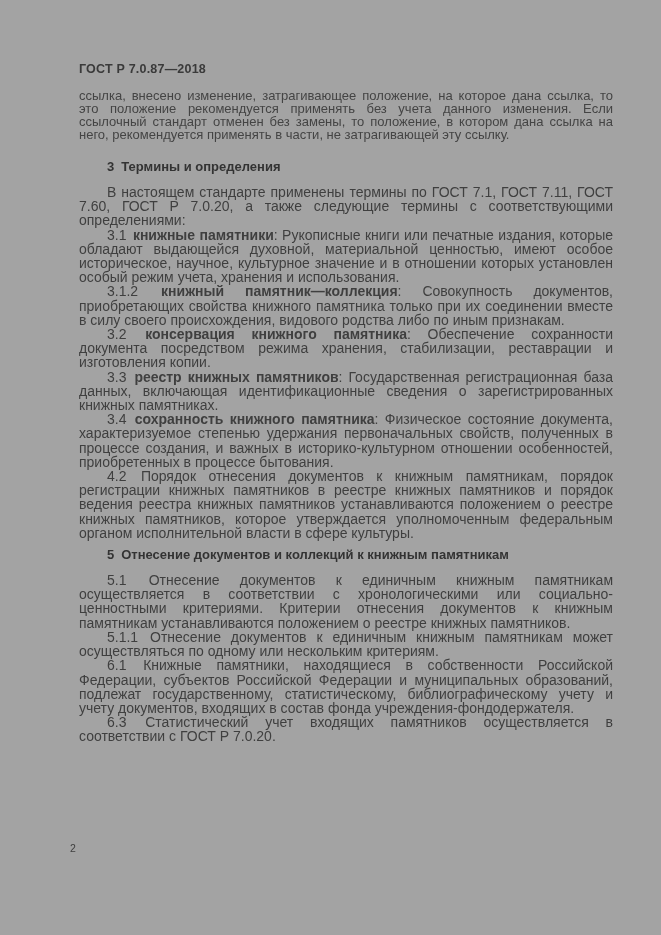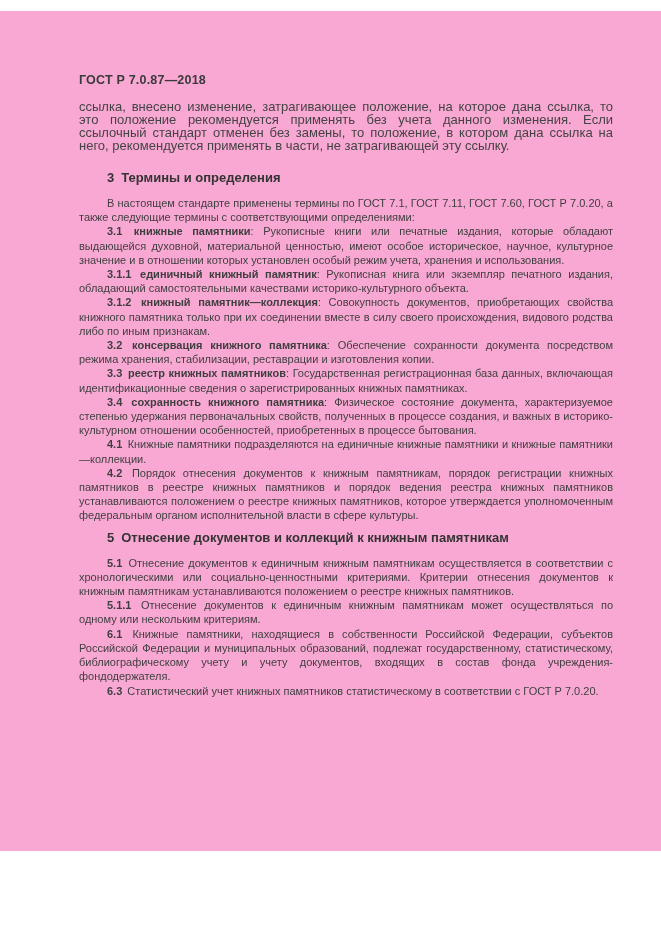--- a/index.html
+++ b/index.html
@@ -3,26 +3,25 @@
 <meta charset="utf-8">
 <style>
   html, body {
     margin: 0;
     padding: 0;
     background: #ffffff;
   }
   .page {
     position: relative;
     width: 661px;
-    height: 840px;
-    background: #f9a8d4;
+    height: 935px;
+    background: #a3a3a3;
     font-family: "Liberation Sans", sans-serif;
     color: #3f3f3f;
     overflow: hidden;
-    margin-top: 11px;
   }
   .content {
     position: absolute;
     left: 79px;
     top: 62px;
     width: 534px;
   }
   .doc-header {
     font-size: 12.5px;
     font-weight: 700;
@@ -49,29 +48,28 @@
     margin-top: 18px;
   }
   .heading.gap-lg {
     margin-top: 12px;
   }
   .hnum {
     margin-right: 7px;
   }
   .para {
     margin: 0;
-    font-size: 11px;
+    font-size: 14px;
     line-height: 14.2px;
     text-align: justify;
     text-indent: 28px;
     color: #3f3f3f;
   }
   .num {
     margin-right: 2px;
-    font-weight: bold;
   }
   .term {
     font-weight: 700;
   }
   .page-number {
     position: absolute;
     left: 70px;
     top: 842px;
     font-size: 10.5px;
     color: #3f3f3f;
@@ -86,45 +84,43 @@
     <div class="doc-header">ГОСТ Р 7.0.87—2018</div>
 
     <p class="note">ссылка, внесено изменение, затрагивающее положение, на которое дана ссылка, то это положение рекомендуется применять без учета данного изменения. Если ссылочный стандарт отменен без замены, то положение, в котором дана ссылка на него, рекомендуется применять в части, не затрагивающей эту ссылку.</p>
 
     <h2 class="heading first"><span class="hnum">3</span><span>Термины и определения</span></h2>
 
     <p class="para">В настоящем стандарте применены термины по ГОСТ 7.1, ГОСТ 7.11, ГОСТ 7.60, ГОСТ Р 7.0.20, а также следующие термины с соответствующими определениями:</p>
 
     <p class="para"><span class="num">3.1</span> <span class="term">книжные памятники</span><span>: Рукописные книги или печатные издания, которые обладают выдающейся духовной, материальной ценностью, имеют особое историческое, научное, культурное значение и в отношении которых установлен особый режим учета, хранения и использования.</span></p>
 
-    <p class="para"><span class="num">3.1.1</span> <span class="term">единичный книжный памятник</span><span>: Рукописная книга или экземпляр печатного издания, обладающий самостоятельными качествами историко-культурного объекта.</span></p>
 
     <p class="para"><span class="num">3.1.2</span> <span class="term">книжный памятник—коллекция</span><span>: Совокупность документов, приобретающих свойства книжного памятника только при их соединении вместе в силу своего происхождения, видового родства либо по иным признакам.</span></p>
 
     <p class="para"><span class="num">3.2</span> <span class="term">консервация книжного памятника</span><span>: Обеспечение сохранности документа посредством режима хранения, стабилизации, реставрации и изготовления копии.</span></p>
 
     <p class="para"><span class="num">3.3</span> <span class="term">реестр книжных памятников</span><span>: Государственная регистрационная база данных, включающая идентификационные сведения о зарегистрированных книжных памятниках.</span></p>
 
     <p class="para"><span class="num">3.4</span> <span class="term">сохранность книжного памятника</span><span>: Физическое состояние документа, характеризуемое степенью удержания первоначальных свойств, полученных в процессе создания, и важных в историко-культурном отношении особенностей, приобретенных в процессе бытования.</span></p>
 
 
-    <p class="para"><span class="num">4.1</span> <span>Книжные памятники подразделяются на единичные книжные памятники и книжные памятники—коллекции.</span></p>
 
     <p class="para"><span class="num">4.2</span> <span>Порядок отнесения документов к книжным памятникам, порядок регистрации книжных памятников в реестре книжных памятников и порядок ведения реестра книжных памятников устанавливаются положением о реестре книжных памятников, которое утверждается уполномоченным федеральным органом исполнительной власти в сфере культуры.</span></p>
 
     <h2 class="heading"><span class="hnum">5</span><span>Отнесение документов и коллекций к книжным памятникам</span></h2>
 
     <p class="para"><span class="num">5.1</span> <span>Отнесение документов к единичным книжным памятникам осуществляется в соответствии с хронологическими или социально-ценностными критериями. Критерии отнесения документов к книжным памятникам устанавливаются положением о реестре книжных памятников.</span></p>
 
     <p class="para"><span class="num">5.1.1</span> <span>Отнесение документов к единичным книжным памятникам может осуществляться по одному или нескольким критериям.</span></p>
 
 
 
 
     <p class="para"><span class="num">6.1</span> <span>Книжные памятники, находящиеся в собственности Российской Федерации, субъектов Российской Федерации и муниципальных образований, подлежат государственному, статистическому, библиографическому учету и учету документов, входящих в состав фонда учреждения-фондодержателя.</span></p>
 
 
-    <p class="para"><span class="num">6.3</span> <span>Статистический учет книжных памятников статистическому в соответствии с ГОСТ Р 7.0.20.</span></p>
+    <p class="para"><span class="num">6.3</span> <span>Статистический учет входящих памятников осуществляется в соответствии с ГОСТ Р 7.0.20.</span></p>
 
   </div>
 
   <div class="page-number">2</div>
 </div>
 
 </body></html>

